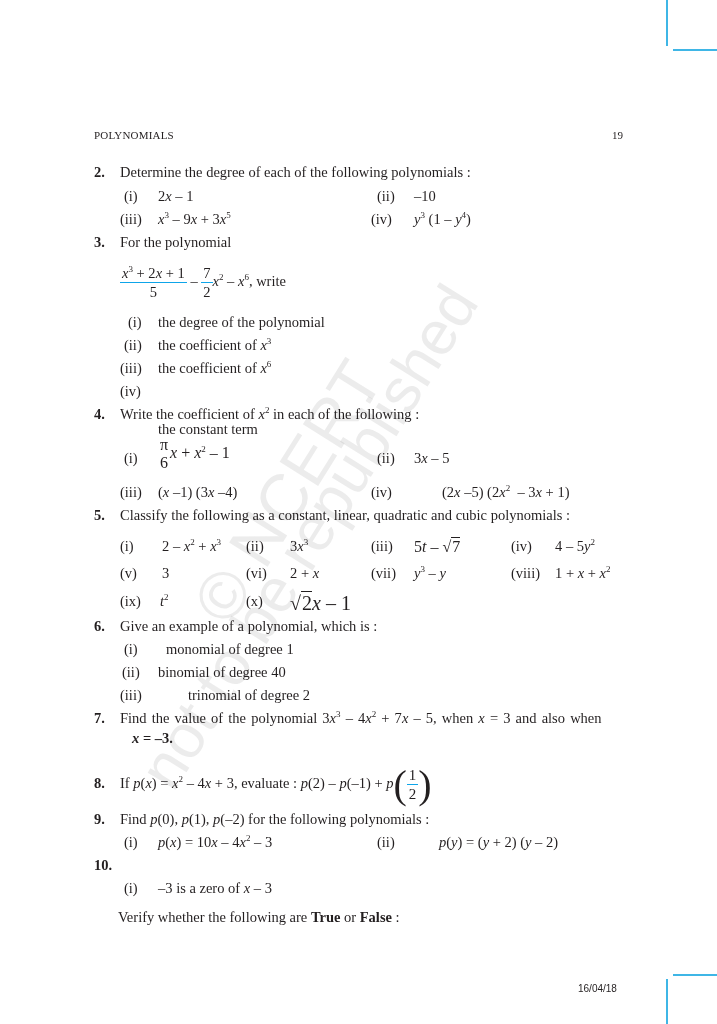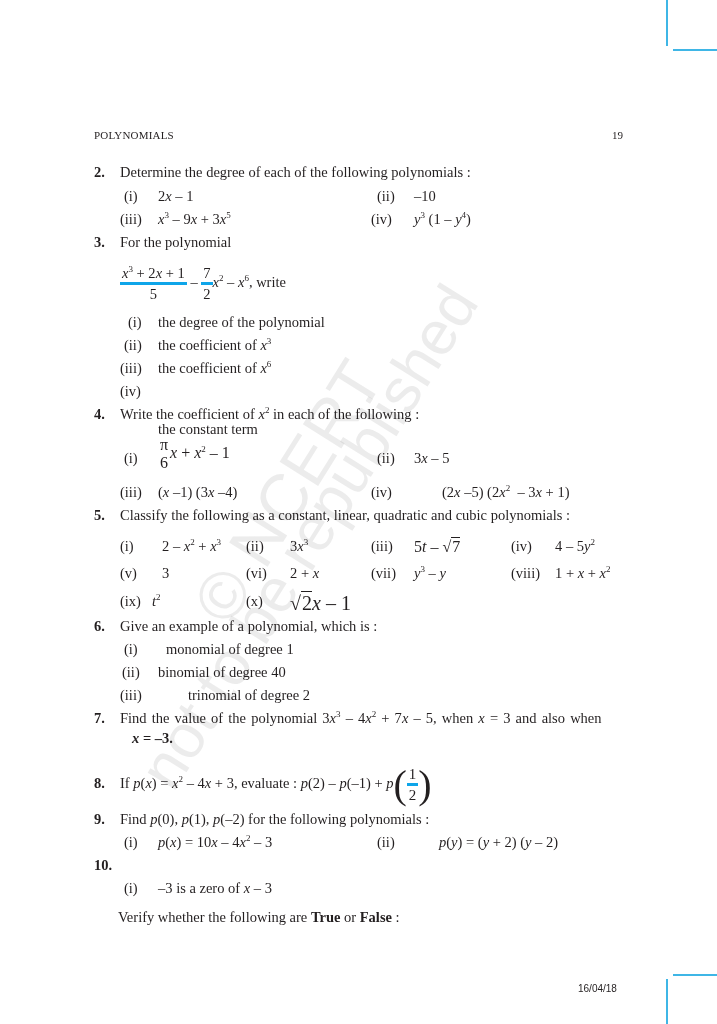--- a/index.html
+++ b/index.html
@@ -8,21 +8,21 @@
   .crop { position: absolute; background: #3fb6e6; }
   .header-left { position: absolute; left: 94px; top: 129px; font-size: 11px; letter-spacing: 0.2px; }
   .header-right { position: absolute; left: 612px; top: 129px; font-size: 11px; }
   .footer-date { position: absolute; left: 578px; top: 983px; font-family: "Liberation Sans", sans-serif; font-size: 10px; }
   .line { position: absolute; font-size: 14.5px; white-space: nowrap; line-height: 18px; }
   .qn { position: absolute; font-weight: bold; font-size: 14.5px; line-height: 18px; }
   .sub { position: absolute; font-size: 14.5px; white-space: nowrap; line-height: 18px; }
   i { font-style: italic; }
   sup { font-size: 9px; vertical-align: 6px; line-height: 0; }
   .frac { display: inline-block; vertical-align: middle; text-align: center; }
-  .frac .num { display: block; border-bottom: 3px solid #0ea5e9; padding: 0 2px; line-height: 18px; }
+  .frac .num { display: block; border-bottom: 1px solid #0ea5e9; padding: 0 2px; line-height: 18px; }
   .frac .den { display: block; line-height: 18px; }
   .frac.big { font-size: 16px; }
   .sqrt { border-top: 1px solid #231f20; padding-left: 1px; }
   .watermark { position: absolute; color: rgba(120,120,120,0.14); font-family: "Liberation Sans", sans-serif;
                font-size: 66px; white-space: nowrap; transform-origin: left bottom; pointer-events: none; }
   .paren-big { font-size: 40px; font-weight: 200; vertical-align: middle; line-height: 30px; }
 </style>
 </head>
 <body>
 
@@ -98,21 +98,21 @@
   <div class="sub" style="left:120px;top:564px;">(v)</div>
   <div class="sub" style="left:162px;top:564px;">3</div>
   <div class="sub" style="left:246px;top:564px;">(vi)</div>
   <div class="sub" style="left:290px;top:564px;">2 + <i>x</i></div>
   <div class="sub" style="left:371px;top:564px;">(vii)</div>
   <div class="sub" style="left:414px;top:564px;"><i>y</i><sup>3</sup> – <i>y</i></div>
   <div class="sub" style="left:511px;top:564px;">(viii)</div>
   <div class="sub" style="left:555px;top:564px;">1 + <i>x</i> + <i>x</i><sup>2</sup></div>
 
   <div class="sub" style="left:120px;top:592px;">(ix)</div>
-  <div class="sub" style="left:152px;top:592px;"><i>t</i><sup>2</sup></div>
+  <div class="sub" style="left:160px;top:592px;"><i>t</i><sup>2</sup></div>
   <div class="sub" style="left:246px;top:592px;">(x)</div>
   <div class="sub" style="left:290px;top:594px;font-size:20px;">√<span class="sqrt">2</span><i>x</i> – 1</div>
 </div>
 
 <div>
   <div class="qn" style="left:94px;top:617px;">6.</div>
   <div class="line" style="left:120px;top:617px;">Give an example of a polynomial, which is :</div>
   <div class="sub" style="left:124px;top:640px;">(i)</div>
   <div class="sub" style="left:166px;top:640px;">monomial of degree 1</div>
   <div class="sub" style="left:122px;top:663px;">(ii)</div>

